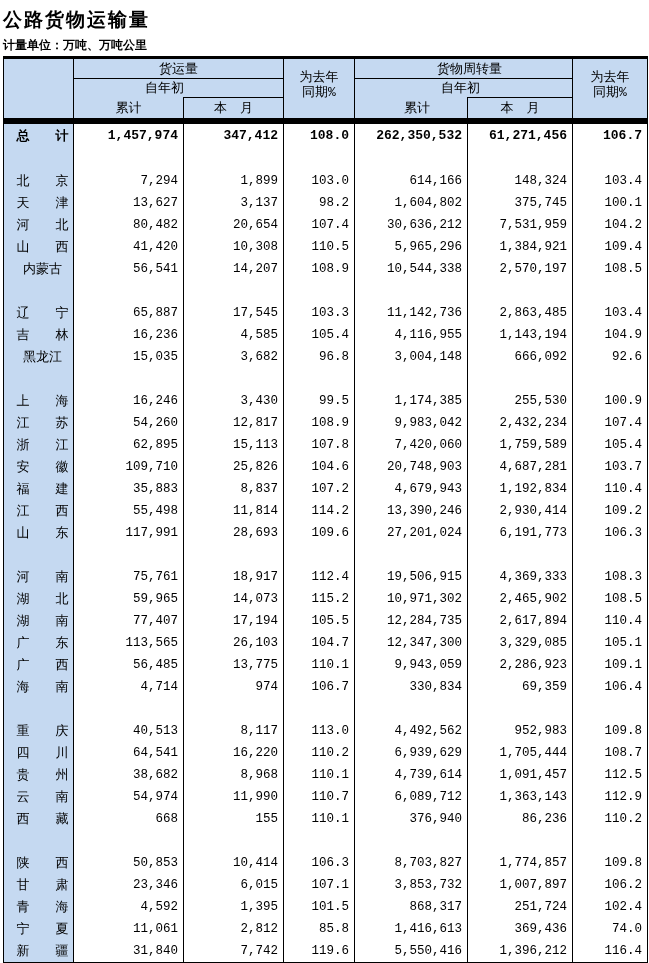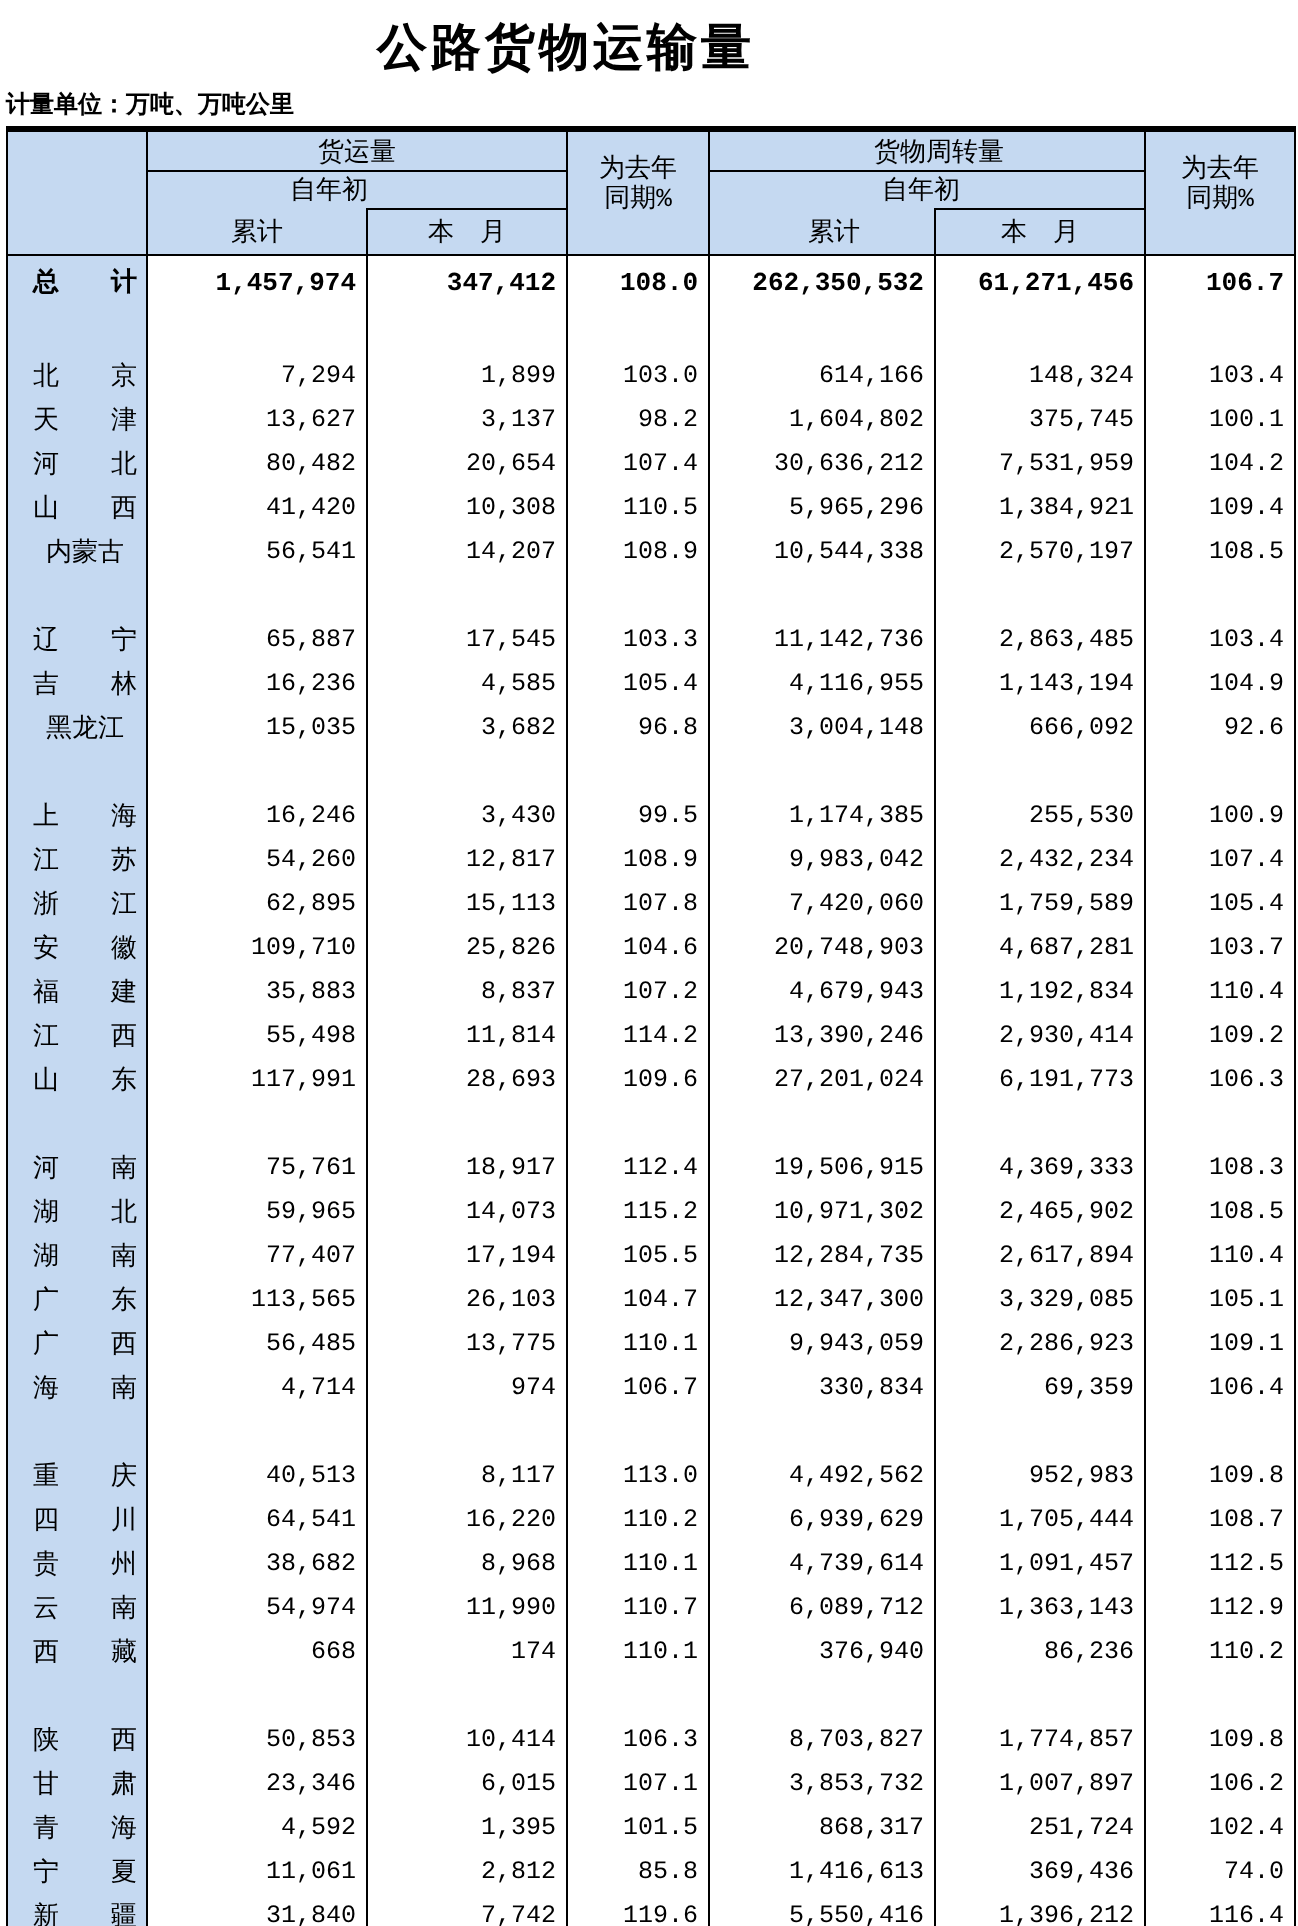--- a/index.html
+++ b/index.html
@@ -2,22 +2,22 @@
 <html style="--header-bg: #c5d9f1;"><head>
 <meta charset="utf-8">
 <style>
   html,body{margin:0;padding:0;}
   body{
     width:649px;height:963px;background:#ffffff;color:#000;
     font-family:"Liberation Sans", sans-serif;overflow:hidden;
   }
   .page{position:relative;padding-left:3px;}
   .title{
-    width:560px;margin:7px 0 0 0;text-align:center;
-    font-weight:bold;font-size:25px;letter-spacing:2px;
+    width:560px;margin:7px 0 0 0;text-align:left;
+    font-weight:bold;font-size:19px;letter-spacing:2px;
     font-family:"Liberation Sans", sans-serif;
   }
   .unit-note{
     width:643px;margin:4px 0 2px 0;text-align:left;
     font-size:12px;font-weight:bold;
   }
   table.freight{
     border-collapse:collapse;table-layout:fixed;width:644px;
     border-top:3px solid #000;border-bottom:3px solid #000;
     border-left:1px solid #000;border-right:1px solid #000;
@@ -27,21 +27,21 @@
     background:var(--header-bg,#c5d9f1);
     font-weight:normal;font-size:13px;padding:0;text-align:center;
   }
   tr.h1{height:21px;}
   tr.h2{height:19px;}
   tr.h3{height:23px;}
   th.bl1{border-left:1px solid #000;}
   th.bl2{border-left:1.5px solid #000;padding-left:12px;}
   th.grp{border-bottom:1px solid #000;}
   th.mon{border-top:1px solid #000;border-left:1px solid #000;}
-  th.bb{border-bottom:1px solid #000000;}
+  th.bb{border-bottom:6px solid #000000;}
   th.yoy{vertical-align:top;padding-top:11px;line-height:15px;}
   th.yoy span{display:block;}
   th.since{vertical-align:middle;}
   th.since span{display:block;text-align:right;}
   .w1{width:110px;}
   .w2{width:113px;}
   tbody td{font-size:12.5px;height:22px;padding:0;vertical-align:middle;}
   td.c0{
     background:var(--header-bg,#c5d9f1);
     font-size:13px;text-align:center;padding-left:8px;
@@ -375,21 +375,21 @@
           <td class="num c1">54,974</td>
           <td class="num c2">11,990</td>
           <td class="num c3">110.7</td>
           <td class="num c4">6,089,712</td>
           <td class="num c5">1,363,143</td>
           <td class="num c6">112.9</td>
         </tr>
         <tr>
           <td class="c0">西　　藏</td>
           <td class="num c1">668</td>
-          <td class="num c2">174</td>
+          <td class="num c2">155</td>
           <td class="num c3">110.1</td>
           <td class="num c4">376,940</td>
           <td class="num c5">86,236</td>
           <td class="num c6">110.2</td>
         </tr>
         <tr class="spacer-row">
           <td class="c0"></td>
           <td class="num c1"></td>
           <td class="num c2"></td>
           <td class="num c3"></td>

